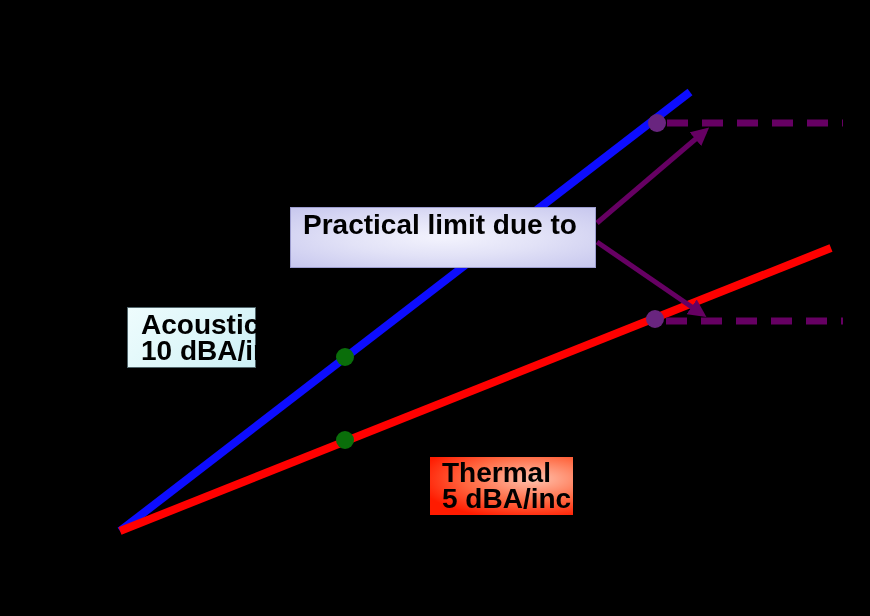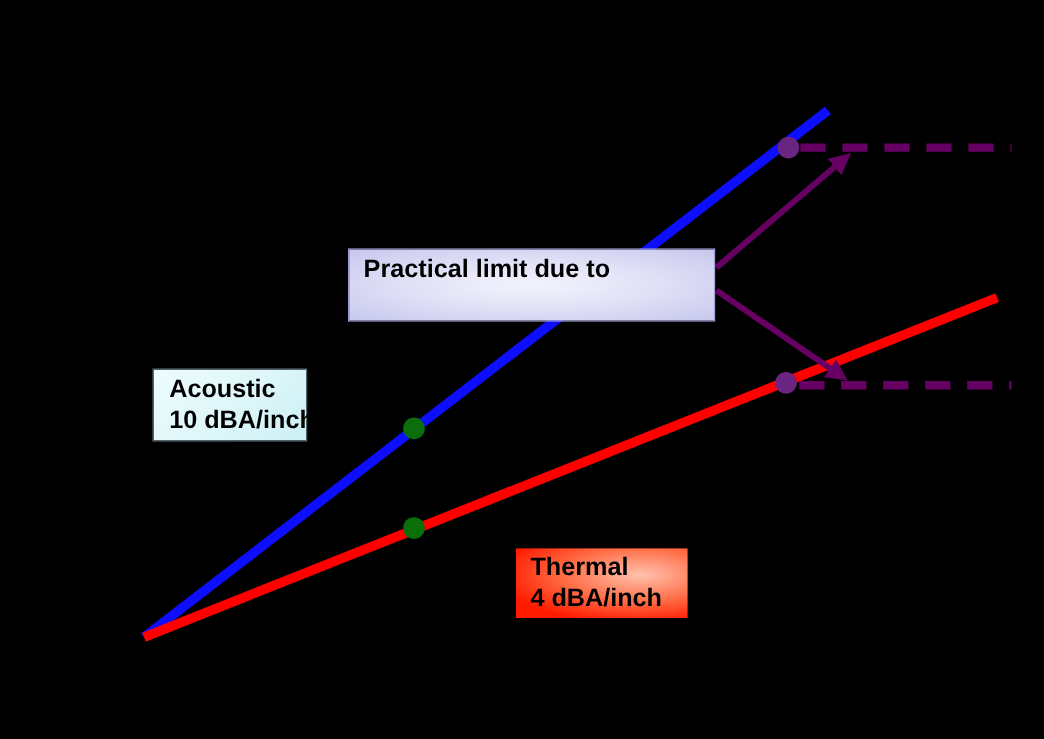--- a/index.html
+++ b/index.html
@@ -17,21 +17,21 @@
   }
   .stage svg {
     position: absolute;
     left: 0;
     top: 0;
   }
   .note-box {
     position: absolute;
     box-sizing: border-box;
     font-weight: bold;
-    font-size: 21px;
+    font-size: 28px;
     line-height: 26px;
     color: #000;
     white-space: nowrap;
   }
   .note-box .bl { display: block; }
   .practical-box {
     left: 290px;
     top: 207px;
     width: 306px;
     height: 61px;
@@ -92,16 +92,16 @@
     <span class="bl">Practical limit due to</span>
   </div>
 
   <div class="note-box acoustic-box">
     <span class="bl">Acoustic</span>
     <span class="bl">10 dBA/inch</span>
   </div>
 
   <div class="note-box thermal-box">
     <span class="bl">Thermal</span>
-    <span class="bl">4 dBA/inch</span>
+    <span class="bl">5 dBA/inch</span>
   </div>
 
 </div>
 
 </body></html>

